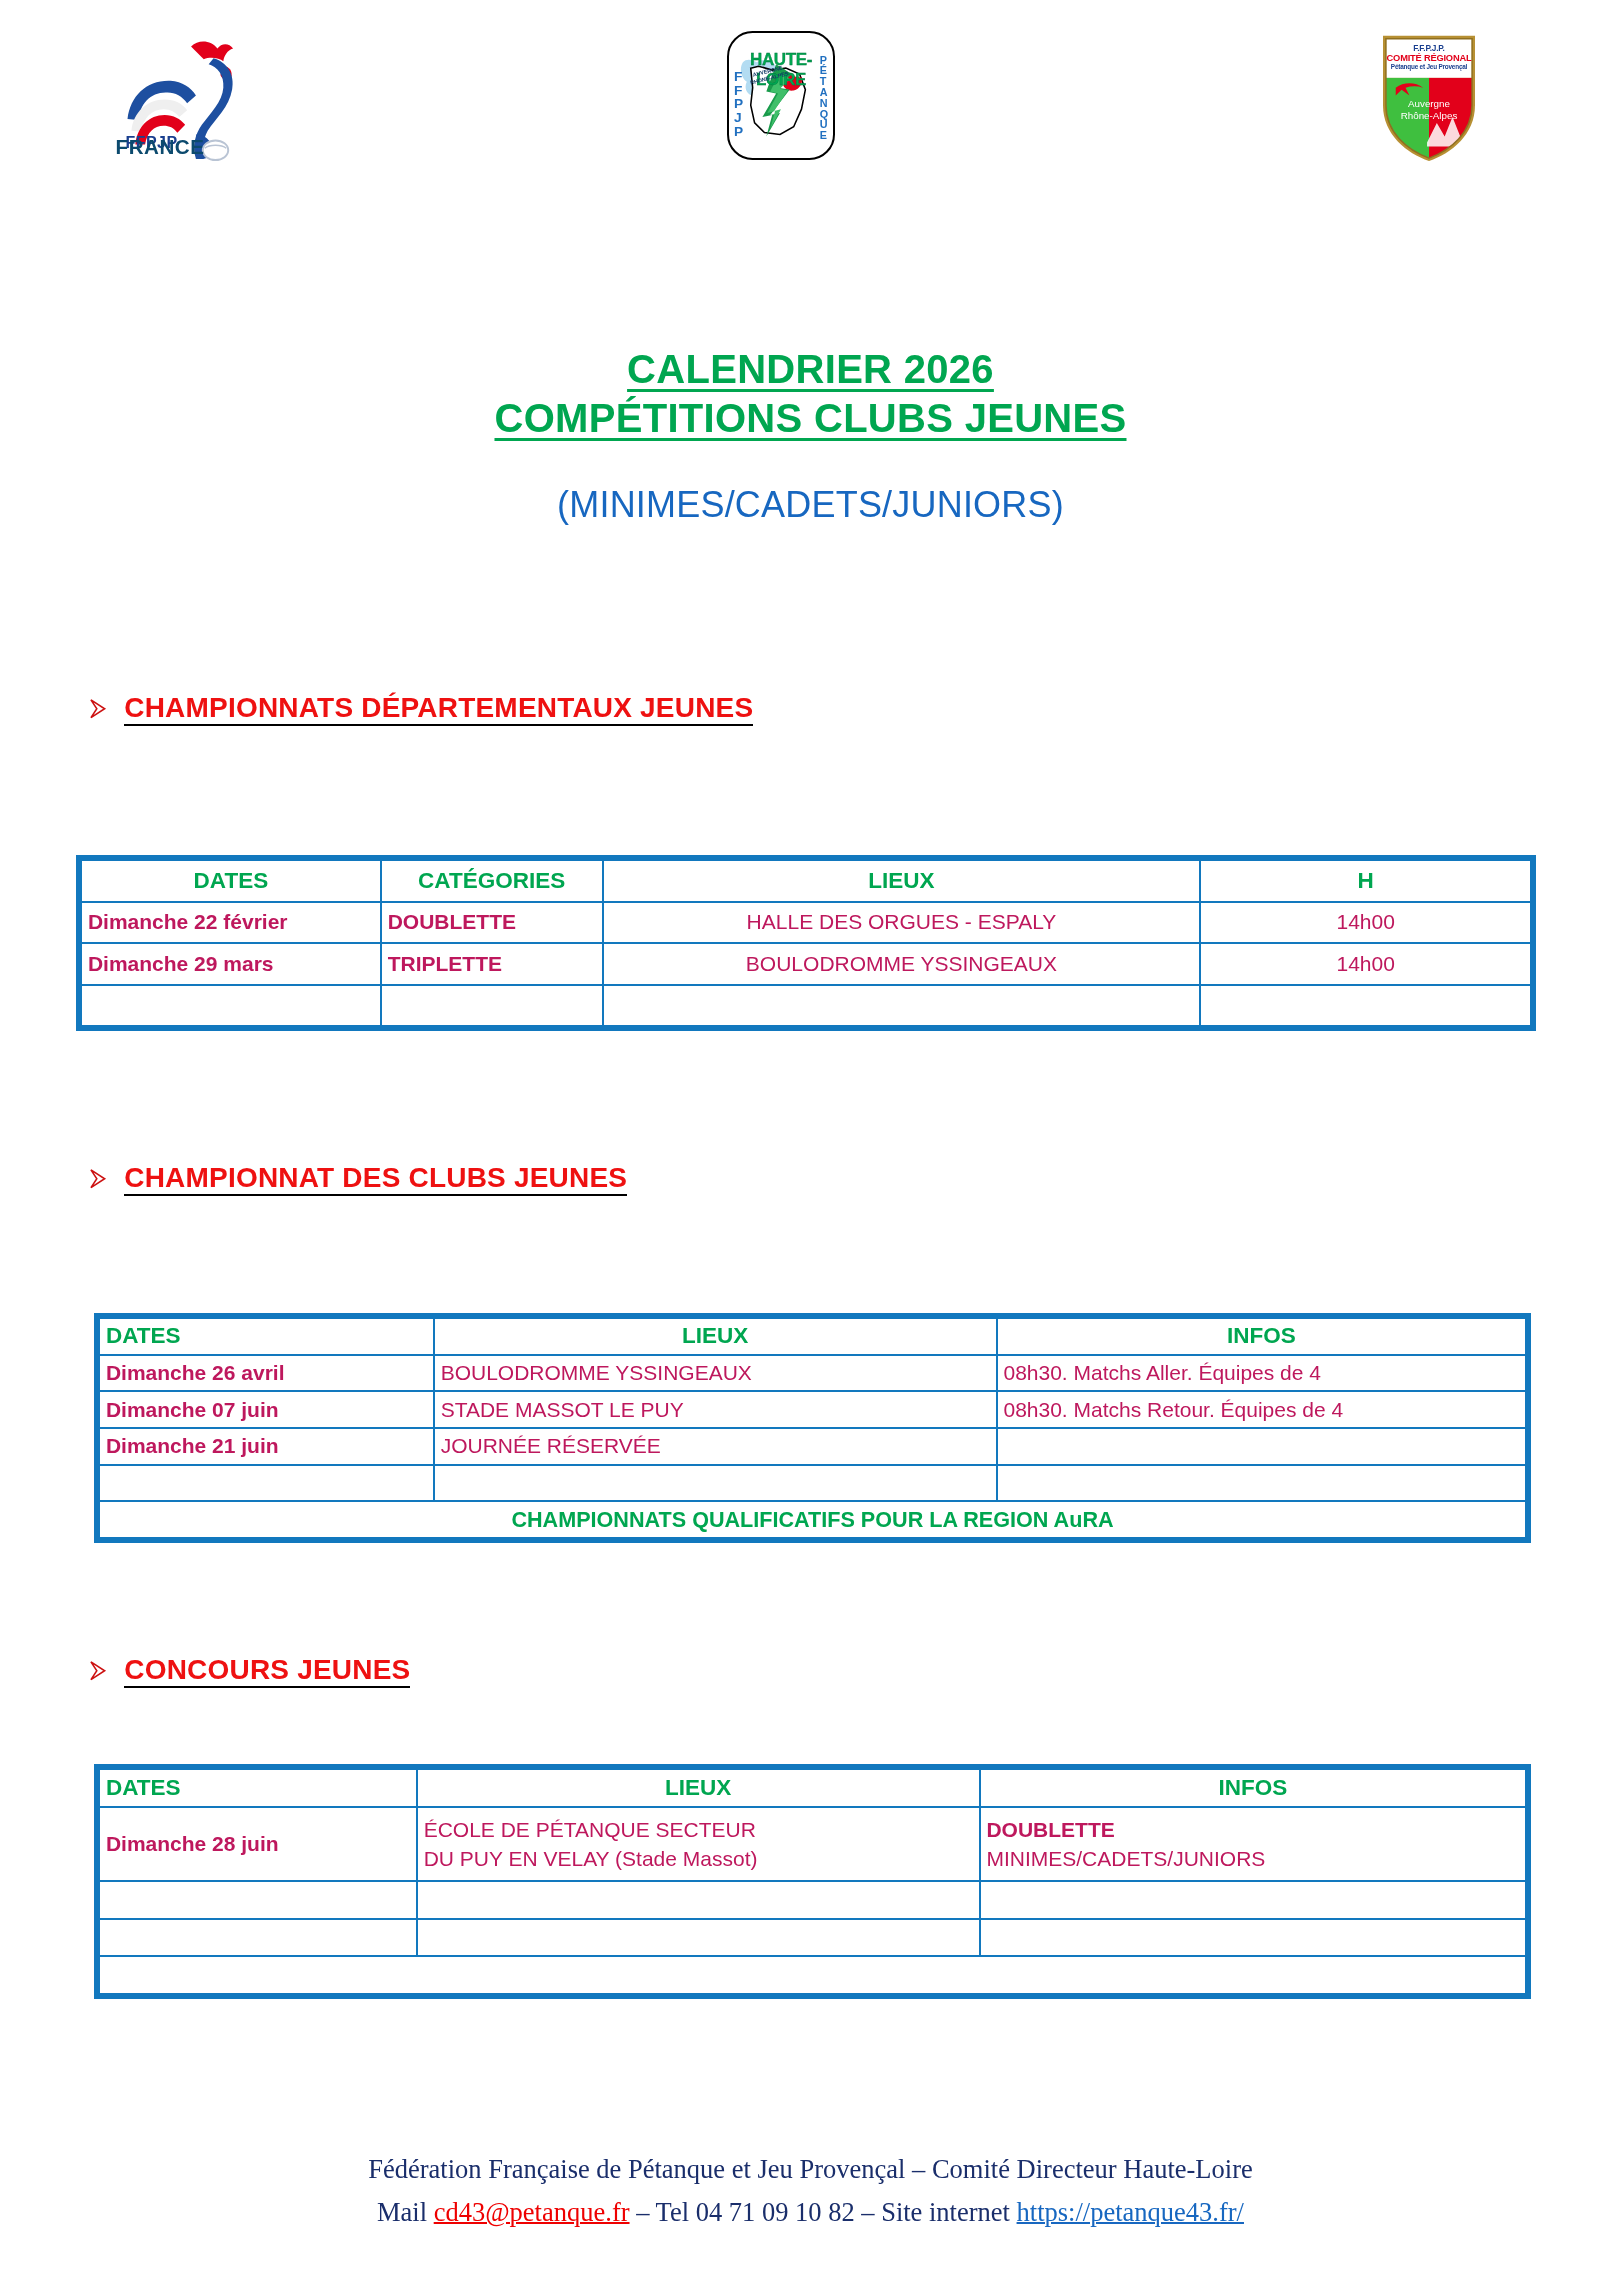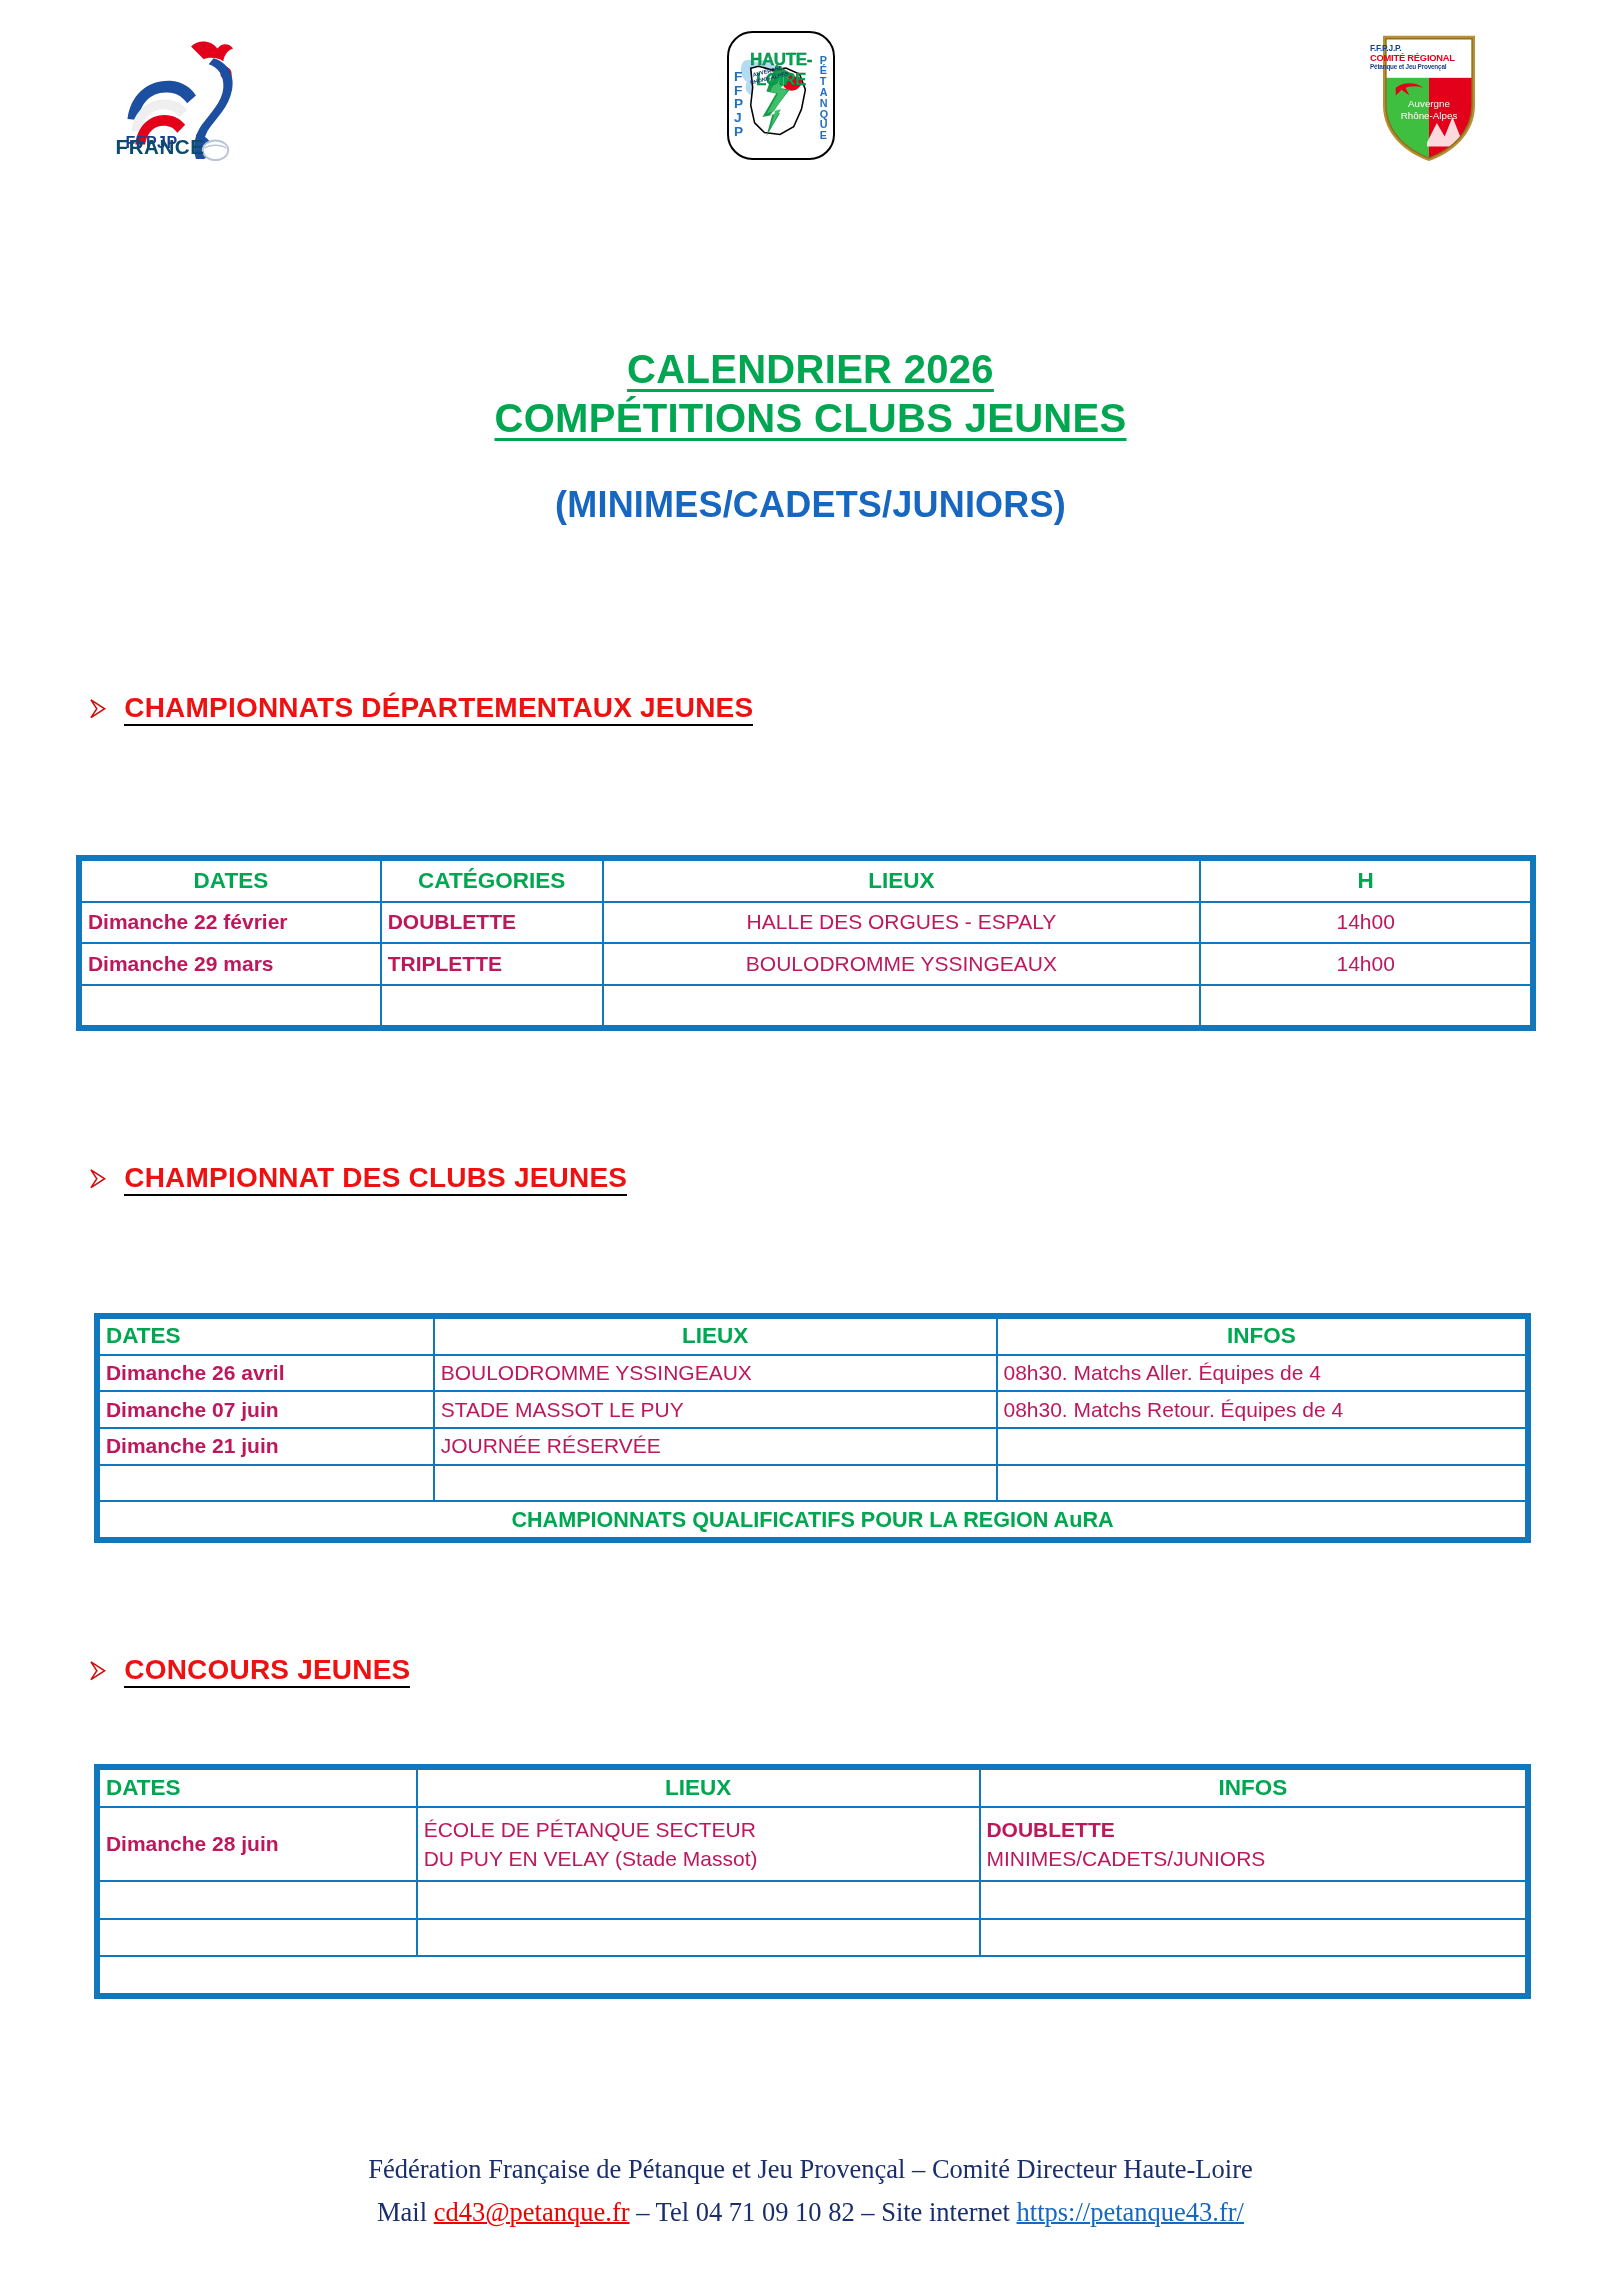--- a/index.html
+++ b/index.html
@@ -124,21 +124,21 @@
   .logo-cr {
     position: absolute;
     left: 1370px;
     top: 27.4px;
     width: 118px;
     height: 137px;
   }
   .cr-line1, .cr-line2, .cr-line3 {
     position: absolute;
     width: 100%;
-    text-align: left;
+    text-align: center;
     color: #1a3f8f;
     font-weight: bold;
     letter-spacing: -0.2px;
   }
   .cr-line1 { top: 15.7px; font-size: 8.3px; }
   .cr-line2 { top: 25.5px; font-size: 9.3px; color:#e2001a; }
   .cr-line3 { top: 36px; font-size: 6.4px; }
   .cr-aura {
     position: absolute;
     top: 71px;
@@ -166,21 +166,21 @@
     letter-spacing: 0.3px;
   }
   .title-green .ul {
     text-decoration: underline;
     text-decoration-thickness: 2.9px;
     text-underline-offset: 5.9px;
   }
   .title-sub {
     margin-top: 41px;
     font-size: 36px;
-    font-weight: bold;
+    font-weight: normal;
     color: #1767c0;
     letter-spacing: 0.2px;
   }
 
   
   .section-head {
     position: absolute;
     display: flex;
     align-items: center;
     gap: 16.7px;

